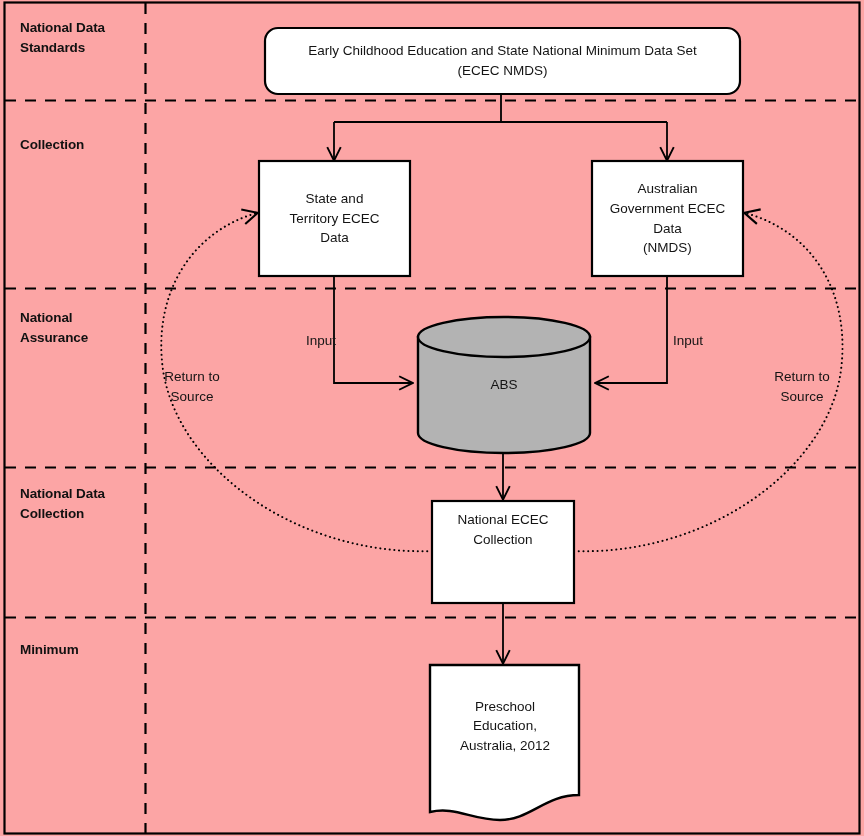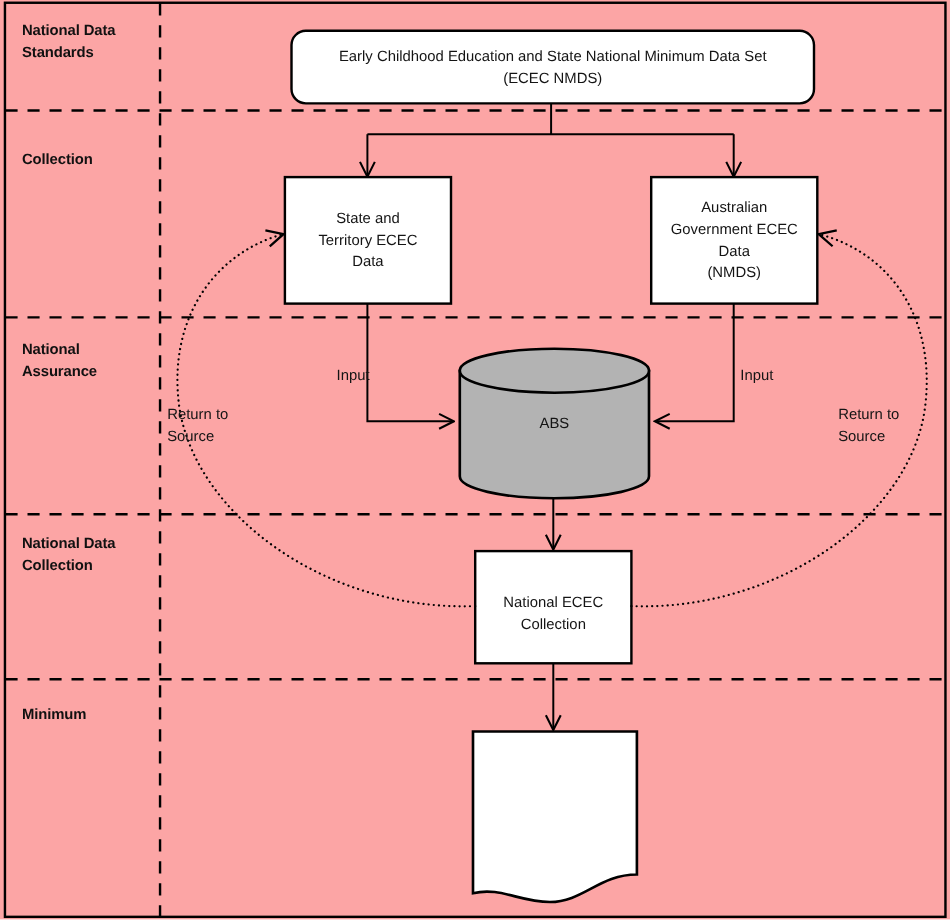--- a/index.html
+++ b/index.html
@@ -48,21 +48,21 @@
     align-items: center;
     justify-content: center;
     pointer-events: none;
   }
   .edge-label {
     position: absolute;
     font-family: "Liberation Sans", sans-serif;
     font-size: 13.5px;
     color: #141414;
     line-height: 1.45;
-    text-align: left;
+    text-align: center;
     white-space: pre-line;
   }
 </style>
 </head>
 <body>
 
 <div id="diagram-root">
 
   <svg id="flow-svg" viewBox="0 0 864 836">
     <defs>
@@ -132,23 +132,26 @@
 Territory ECEC
 Data</div>
 
   <div class="node-text" style="left:595px; top:163px; width:145px; height:111px;">Australian
 Government ECEC
 Data
 (NMDS)</div>
 
   <div class="node-text" style="left:442px; top:370px; width:124px; height:30px;">ABS</div>
 
-  <div class="node-text" style="left:435px; top:509px; width:136px; height:98px;">National ECEC
+  <div class="node-text" style="left:435px; top:481px; width:136px; height:98px;">National ECEC
 Collection</div>
 
+  <div class="node-text" style="left:434px; top:690px; width:142px; height:72px;">Preschool
+Education,
+Australia, 2012</div>
 
   <div class="edge-label" style="left:288px; top:331px; width:48px; text-align:right;">Input</div>
 
   <div class="edge-label" style="left:673px; top:331px; width:48px; text-align:left;">Input</div>
 
   <div class="edge-label" style="left:152px; top:367px; width:80px;">Return to
 Source</div>
 
   <div class="edge-label" style="left:762px; top:367px; width:80px;">Return to
 Source</div>

